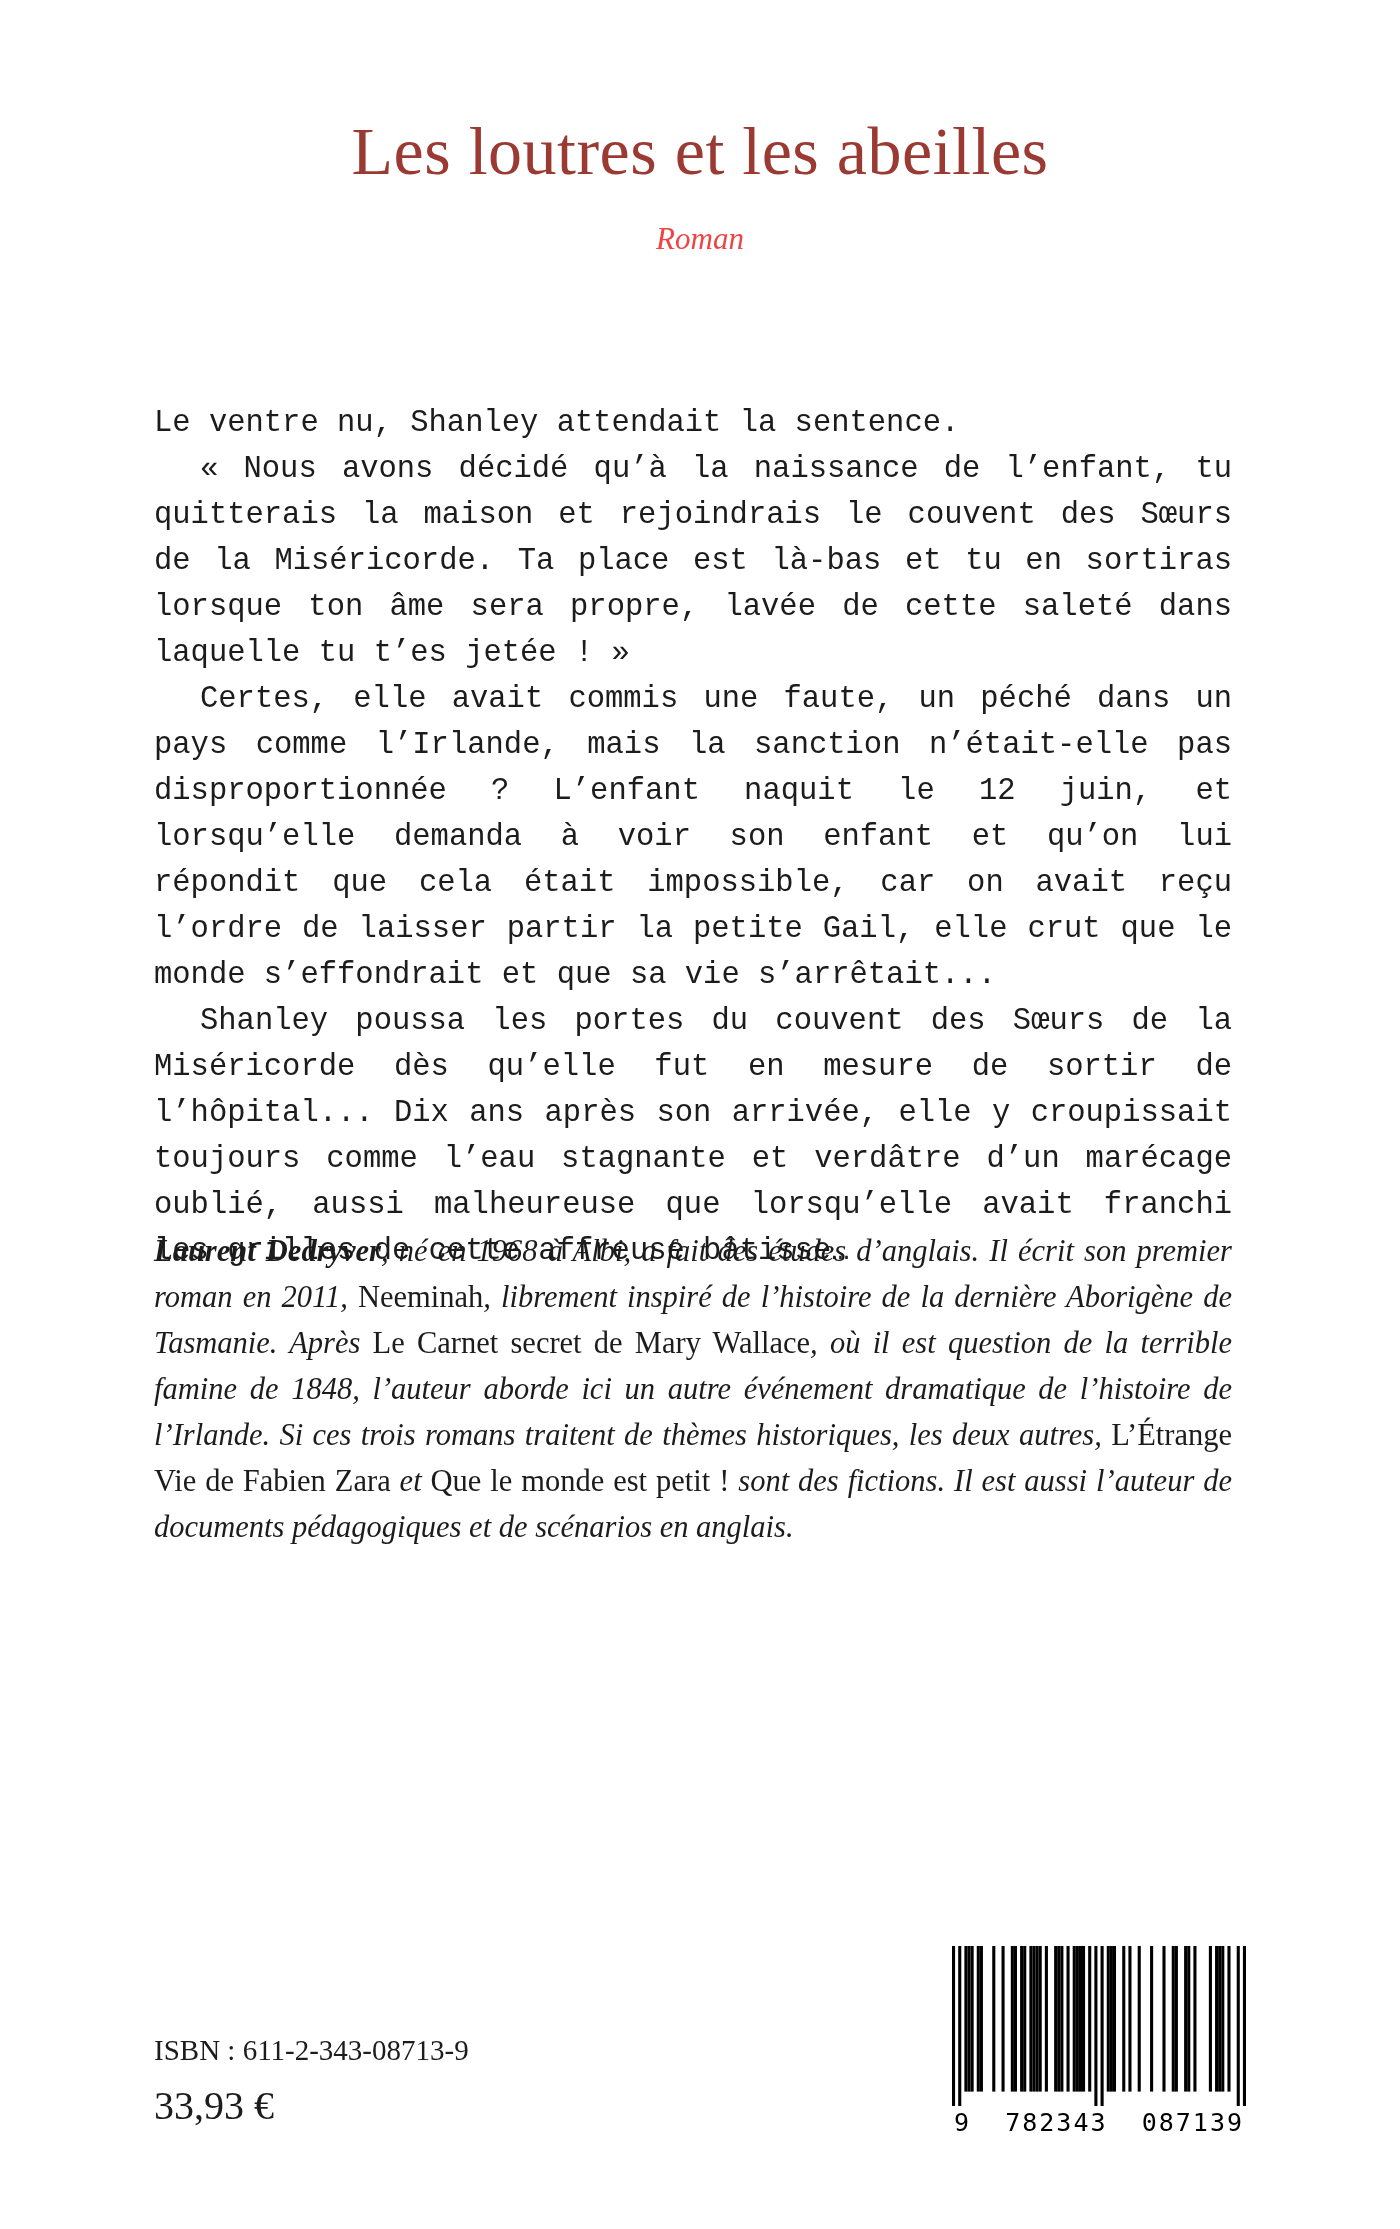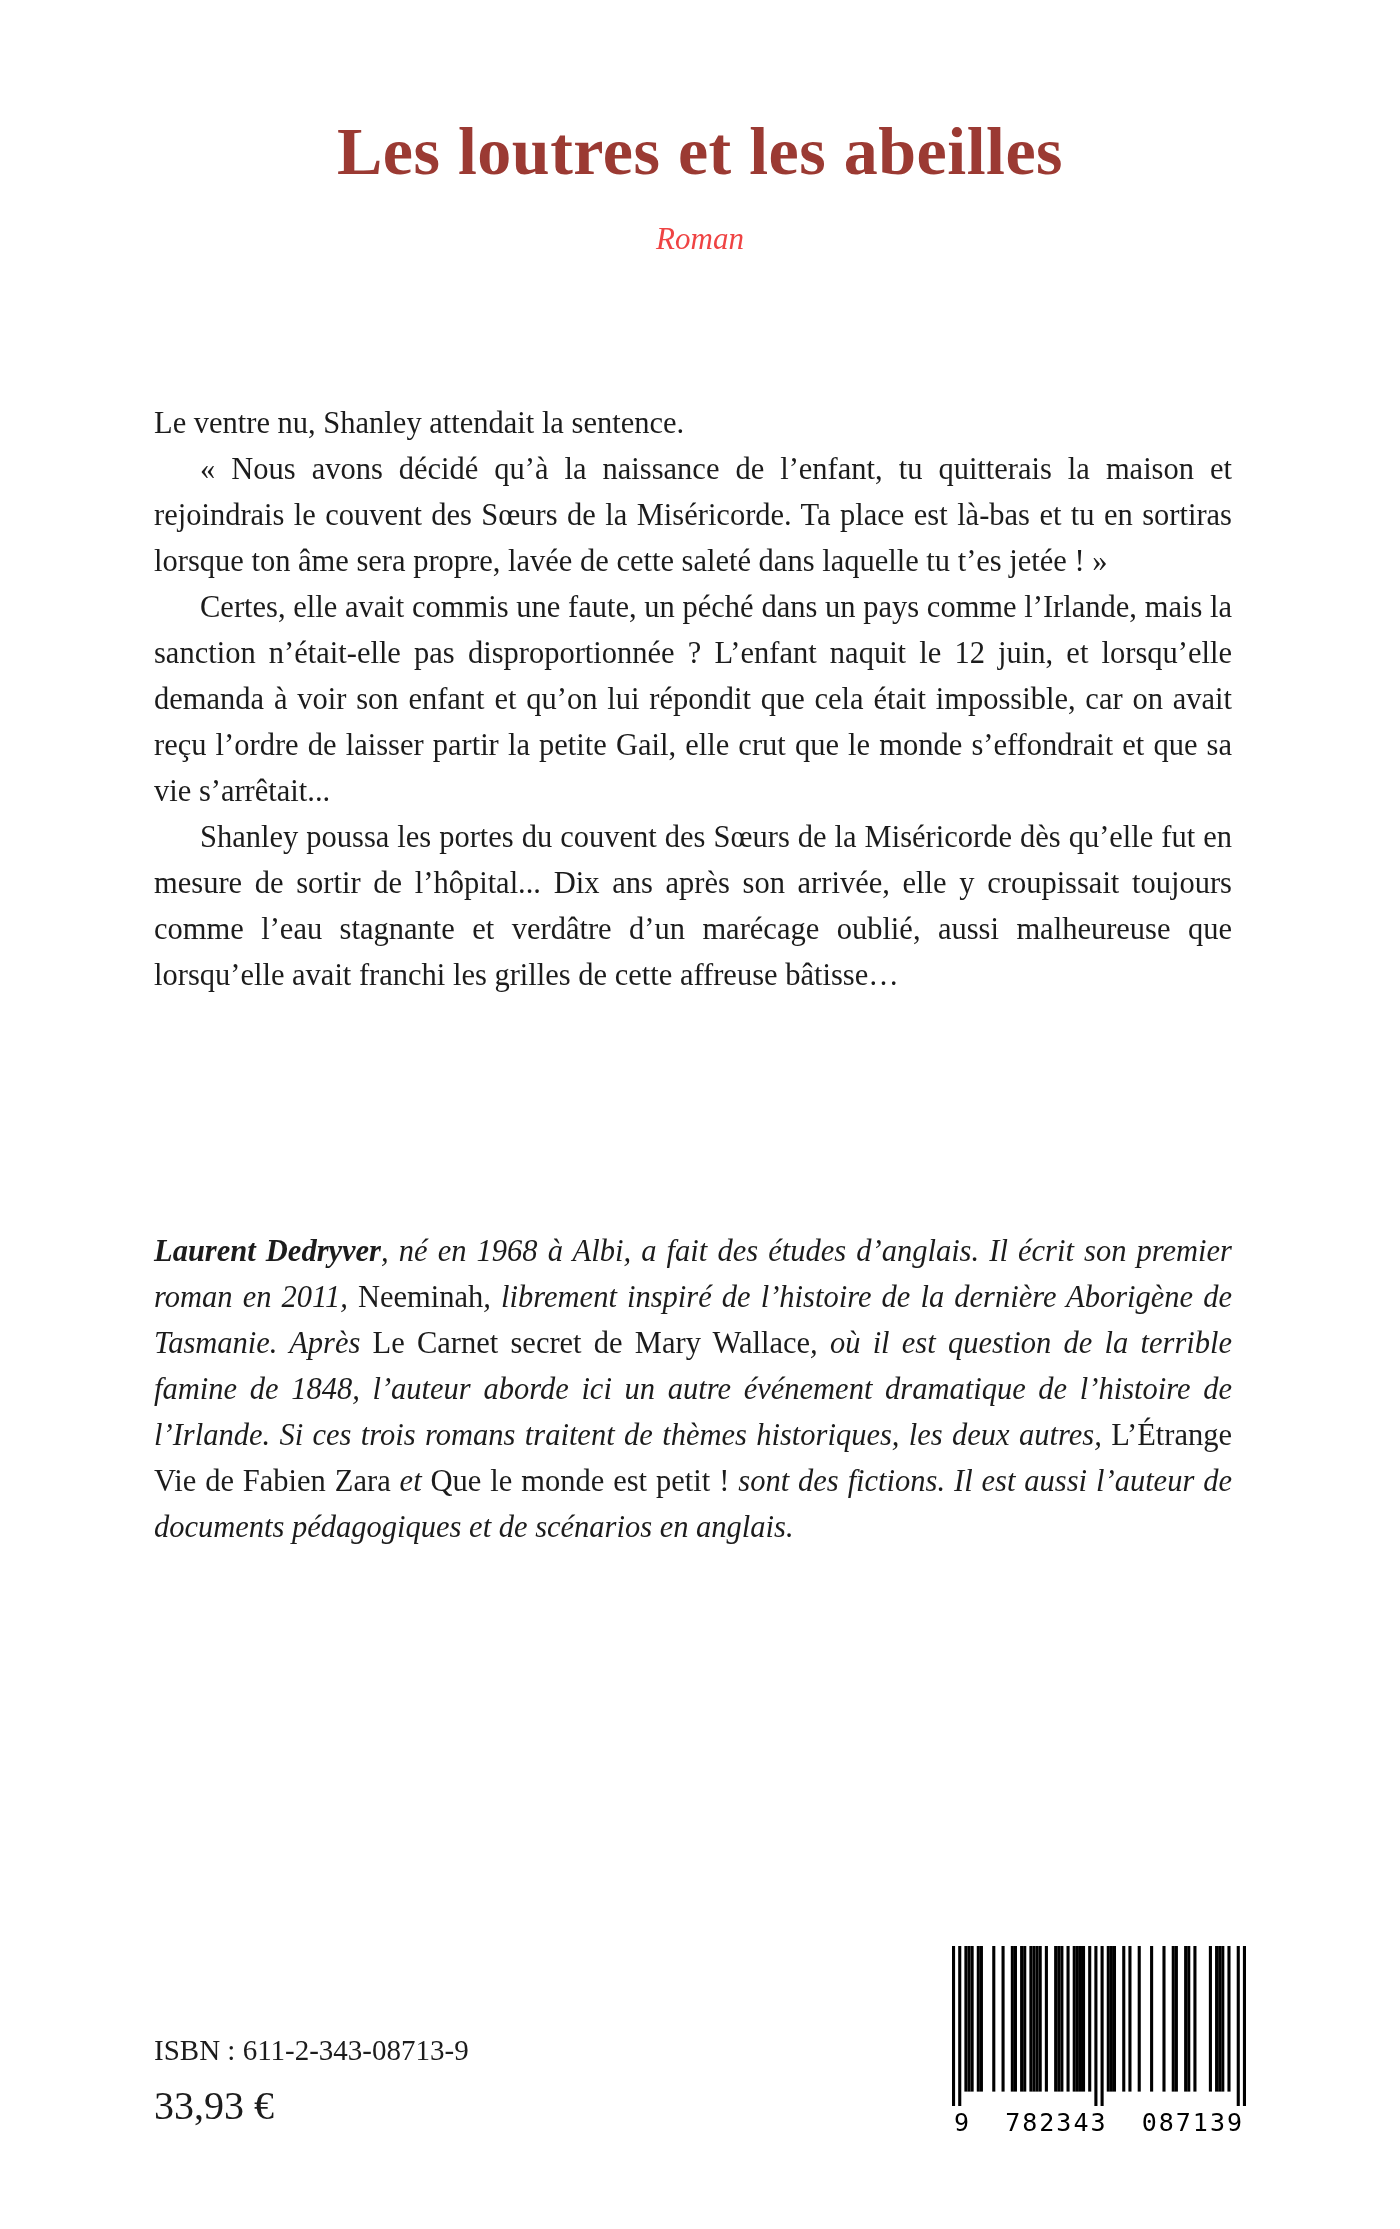--- a/index.html
+++ b/index.html
@@ -11,30 +11,30 @@
     color: #1c1c1c;
     font-family: "Liberation Serif", serif;
     overflow: hidden;
   }
 
   
   .head { position: absolute; top: 112px; left: 0; width: 100%; text-align: center; }
   .title {
     margin: 0;
     font-size: 68px;
-    font-weight: 700;
+    font-weight: 400;
     letter-spacing: 0.5px;
     color: var(--accent, #9b3a33);
   }
   .genre { margin-top: 30px; font-style: italic; font-size: 31px; color: #ef4444; }
 
   
   .synopsis {
     position: absolute; top: 400px; left: 154px; width: 1078px;
-    font-size: 30.5px; line-height: 46px; text-align: justify;
+    font-size: 30.5px; line-height: 46px; text-align: justify; font-family: Liberation Mono, monospace;
   }
   .synopsis p { margin: 0; }
   .synopsis p.ind { text-indent: 46px; }
 
   
   .bio {
     position: absolute; top: 1228px; left: 154px; width: 1078px;
     font-size: 30.5px; line-height: 46px; text-align: justify;
     font-style: italic;
   }

